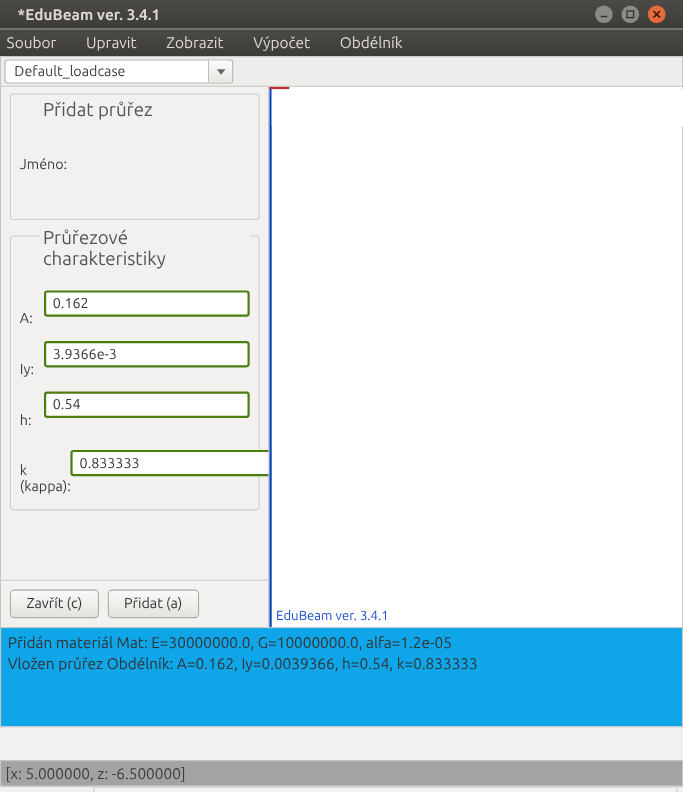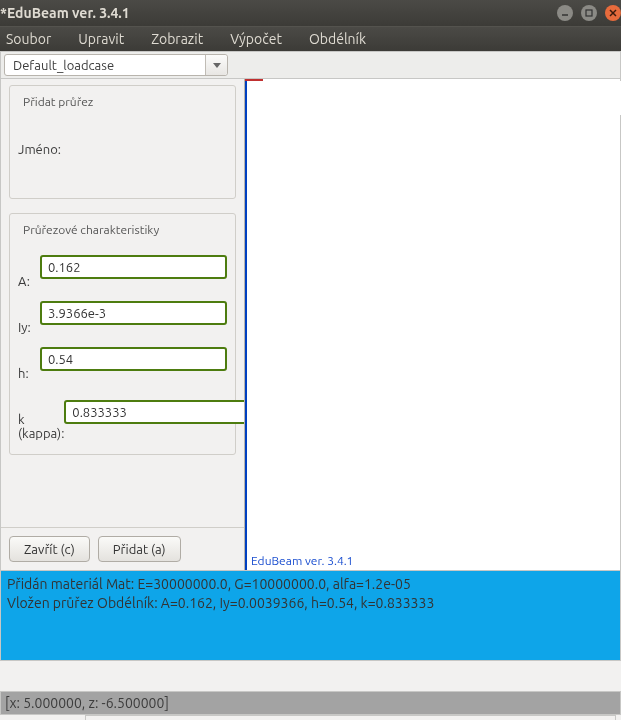--- a/index.html
+++ b/index.html
@@ -1,39 +1,39 @@
 <!DOCTYPE html>
 <html><head>
 <meta charset="utf-8">
 <style>
 * { box-sizing: border-box; margin: 0; padding: 0; font-family: "Ubuntu", "DejaVu Sans", sans-serif; }
 body { background: #f2f1f0; width: 621px; height: 720px; overflow: hidden; font-size: 13px; color: #3c3c3c; position: relative; }
 
-.titlebar { height: 26px; background: linear-gradient(#4b4a46, #3c3b37); display: flex; align-items: center; padding: 0 0; color: #dfdbd2; }
+.titlebar { height: 26px; background: linear-gradient(#4b4a46, #3c3b37); display: flex; align-items: center; padding: 0 16px; color: #dfdbd2; }
 .titlebar .title { font-weight: bold; font-size: 14px; flex: 1; }
 .titlebar .win-controls { display: flex; gap: 8px; }
 .titlebar .win-btn { width: 16px; height: 16px; border-radius: 50%; display: flex; align-items: center; justify-content: center; font-size: 10px; color: #333; }
 .win-min { background: #8b8a85; }
 .win-max { background: #8b8a85; }
 .win-close { background: #e76b3c; }
 
 .menubar { height: 25px; background: linear-gradient(#4b4a46, #3c3b37); display: flex; align-items: center; padding: 0 6px; gap: 27px; color: #dfdbd2; font-size: 14px; border-top: 1px solid #54534e; }
 .menubar .menu-item { cursor: pointer; }
 
 .toolbar-row { height: 28px; background: #ededeb; border: 1px solid #c7c7c5; display: flex; align-items: center; padding: 2px 3px; }
 .combo { display: flex; align-items: center; border: 1px solid #b8b4ad; border-radius: 3px; background: #fff; height: 22px; }
-.combo .combo-text { padding: 0 8px; width: 200px; }
+.combo .combo-text { padding: 0 8px; width: 184px; }
 .combo .combo-btn { width: 22px; height: 100%; border-left: 1px solid #c0bcb5; background: linear-gradient(#fbfbfa,#e8e6e3); display: flex; align-items: center; justify-content: center; border-radius: 0 3px 3px 0; }
 .chev-down { width: 0; height: 0; border-left: 4px solid transparent; border-right: 4px solid transparent; border-top: 5px solid #666; }
 
 .workarea { display: flex; height: 492px; border: 1px solid #c7c7c5; border-top: none; }
 .left-panel { width: 244px; border-right: 1px solid #b8b4ad; display: flex; flex-direction: column; background: #f2f1f0; }
 .panel-inner { flex: 1; padding: 6px 8px; overflow: hidden; border-bottom: 1px solid #d0cec9; }
 .fieldset { border: 1px solid #d0cec9; border-radius: 3px; padding: 8px 8px 10px 8px; margin-bottom: 14px; }
-.fieldset-legend { font-size: 12px; color: #555; margin: -16px 0 6px 2px; background: #f2f1f0; padding: 0 3px; display: inline-block; }
+.fieldset-legend { font-size: 17px; color: #555; margin: -16px 0 6px 18px; background: #f2f1f0; padding: 0 3px; display: inline-block; }
 .form-row { display: flex; align-items: center; margin-bottom: 6px; }
 .form-row label { width: 76px; font-size: 13px; color: #3c3c3c; margin-top: 28px; }
 .form-row input { flex: 1; height: 24px; border: 2px solid #4d7c0f; border-radius: 3px; padding: 0 6px; font-size: 13px; background: #fff; color: #333; }
 .form-row input.focused { border: 1px solid #e07746; outline: 1px solid #eea877; }
 .form-row.tight { margin-bottom: 4px; }
 .form-row.spaced { margin-top: 4px; }
 
 .button-row { padding: 8px; display: flex; gap: 8px; }
 .btn { height: 26px; padding: 0 14px; border: 1px solid #b0aca5; border-radius: 4px; background: linear-gradient(#fafaf8,#e4e2de); font-size: 13px; color: #333; cursor: pointer; }
 

